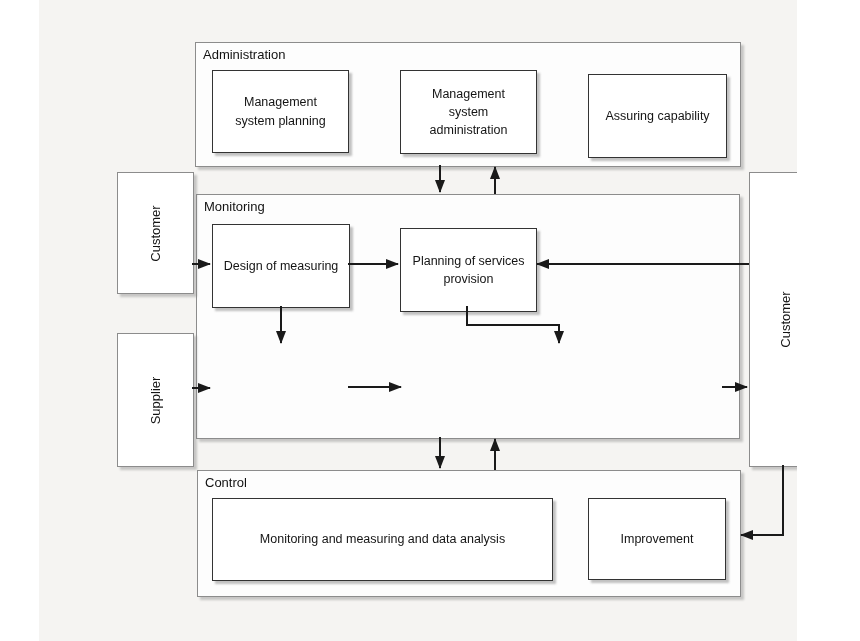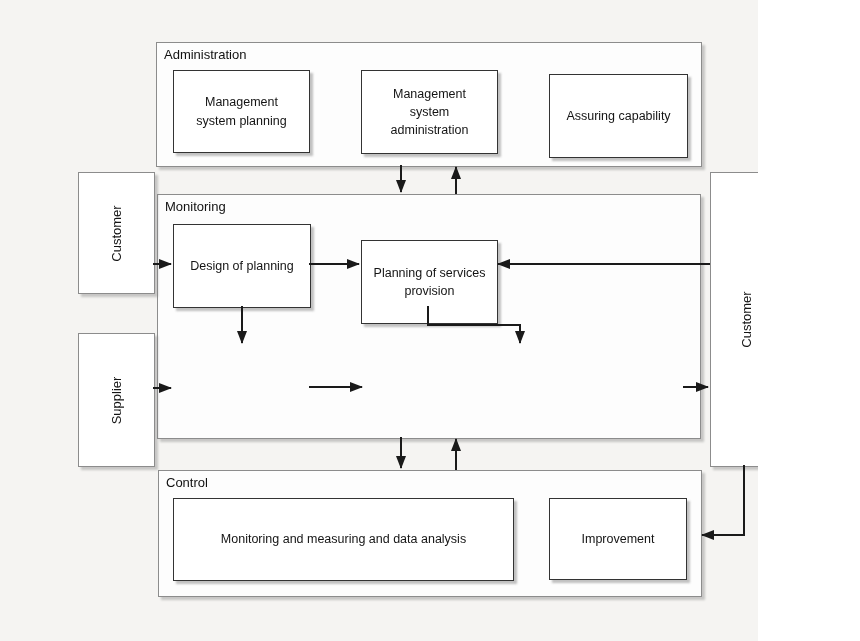--- a/index.html
+++ b/index.html
@@ -7,20 +7,21 @@
     padding: 0;
   }
   .canvas {
     position: relative;
     width: 758px;
     height: 641px;
     background: var(--bg, #f5f4f2);
     font-family: "Liberation Sans", sans-serif;
     color: #141414;
     overflow: hidden;
+    margin-left: 39px;
   }
   .container {
     position: absolute;
     background: #fdfdfd;
     border: 1px solid #8c8c8c;
     box-shadow: 3px 3px 2px rgba(130,130,130,0.40);
     z-index: 1;
   }
   .container-label {
     position: absolute;
@@ -112,24 +113,24 @@
     <span class="box-label">Management
 system
 administration</span>
   </div>
 
   <div class="box" style="left:549px; top:74px; width:137px; height:82px">
     <span class="box-label">Assuring capability</span>
   </div>
 
   <div class="box" style="left:173px; top:224px; width:136px; height:82px">
-    <span class="box-label">Design of planning</span>
+    <span class="box-label">Design of measuring</span>
   </div>
 
-  <div class="box" style="left:361px; top:240px; width:135px; height:82px">
+  <div class="box" style="left:361px; top:228px; width:135px; height:82px">
     <span class="box-label">Planning of services
 provision</span>
   </div>
 
 
 
   <div class="box" style="left:173px; top:498px; width:339px; height:81px">
     <span class="box-label">Monitoring and measuring and data analysis</span>
   </div>
 

